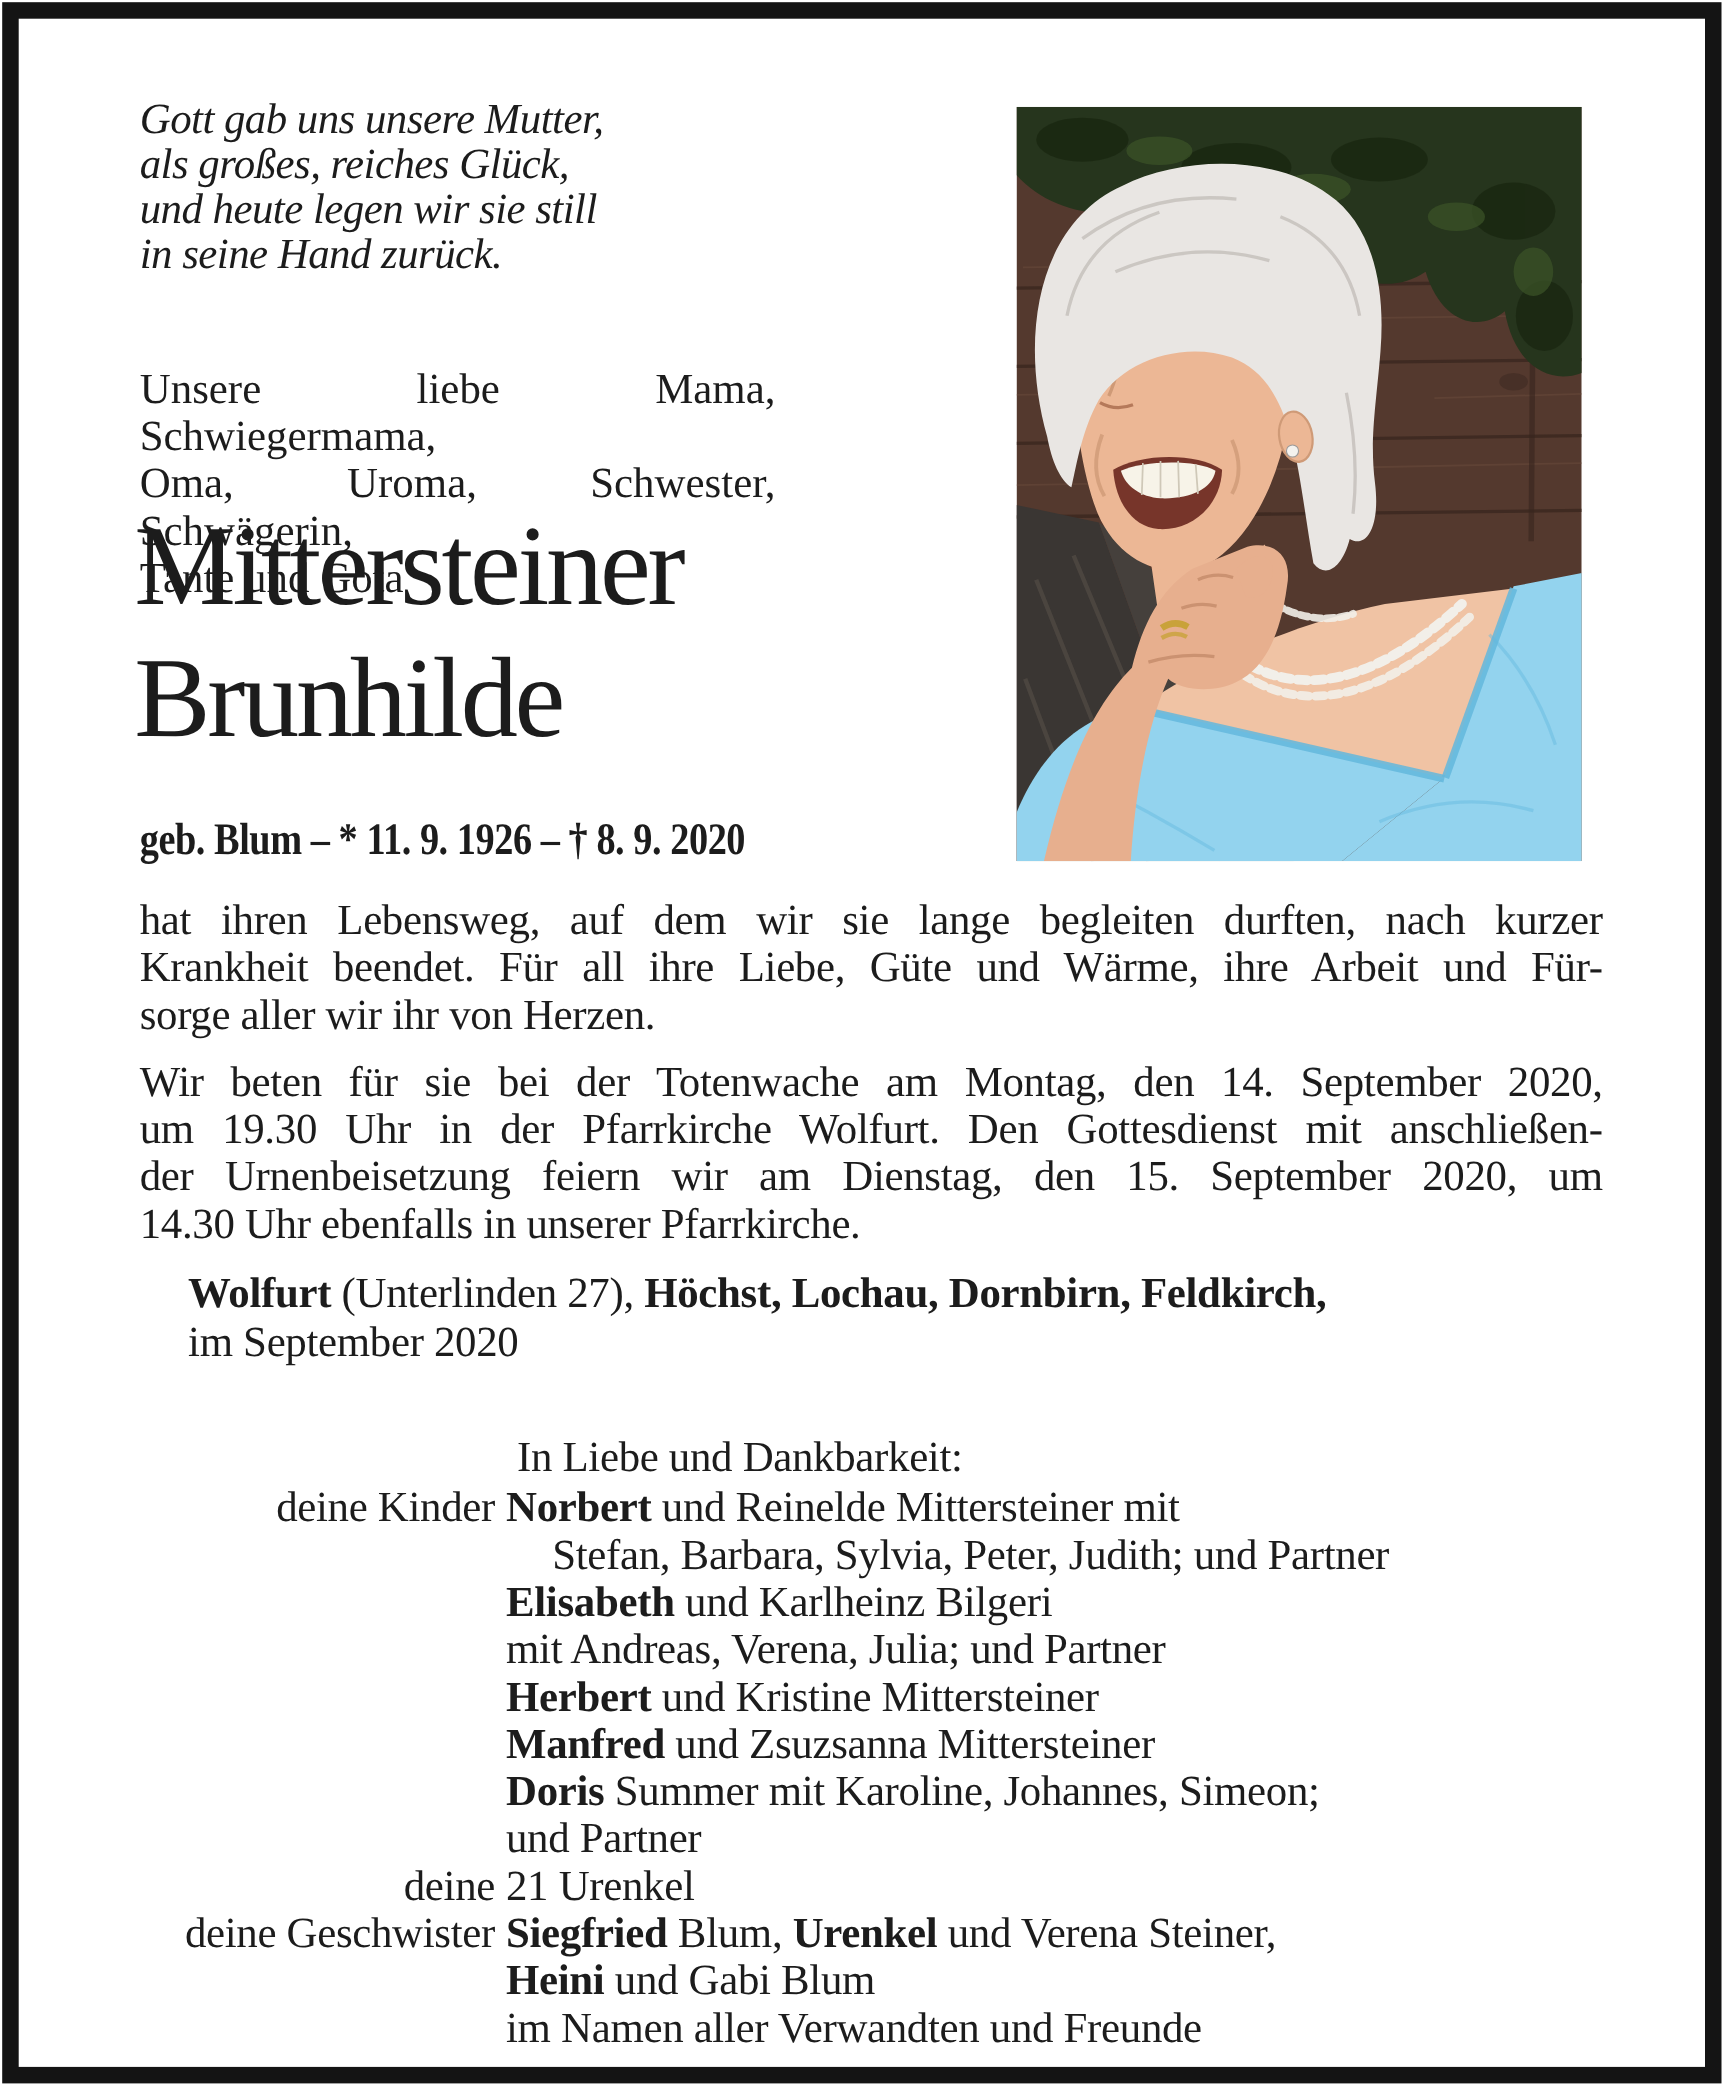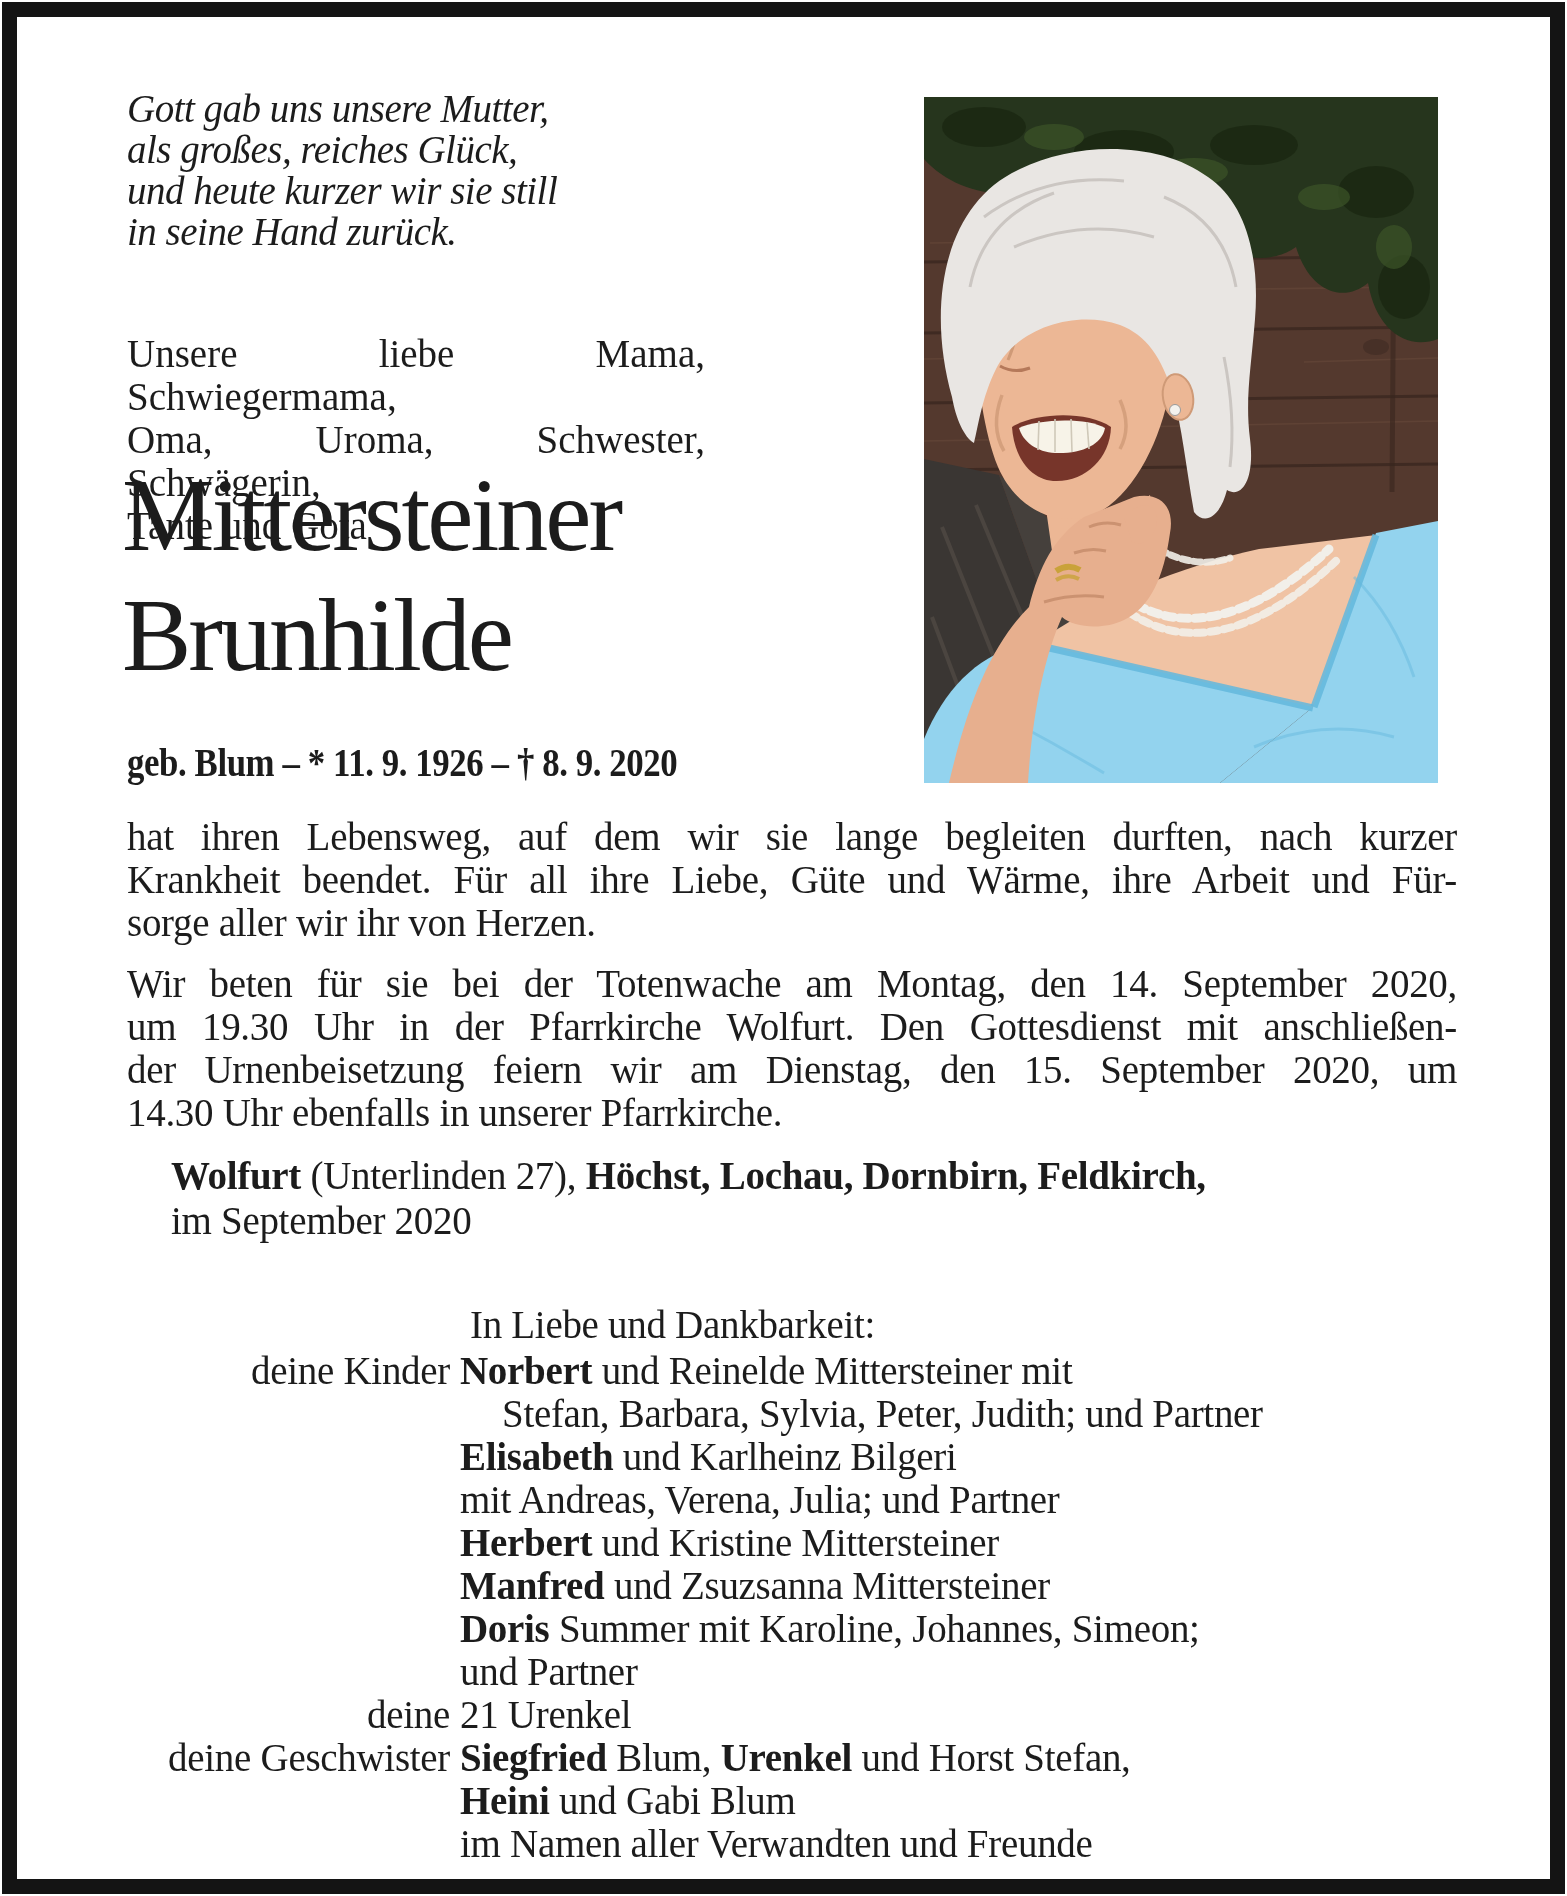--- a/index.html
+++ b/index.html
@@ -37,21 +37,21 @@
 </style>
 </head>
 <body>
 
 <div class="page">
   <div class="frame"></div>
 
   <div class="poem">
     <div>Gott gab uns unsere Mutter,</div>
     <div>als großes, reiches Glück,</div>
-    <div>und heute kurzer wir sie still</div>
+    <div>und heute legen wir sie still</div>
     <div>in seine Hand zurück.</div>
   </div>
 
   <div class="intro">
     <div class="jl">Unsere liebe Mama, Schwiegermama,</div>
     <div class="jl">Oma, Uroma, Schwester, Schwägerin,</div>
     <div>Tante und Gota</div>
   </div>
 
   <div class="name">
@@ -225,21 +225,21 @@
     <div class="crow">
       <div class="rlabel"></div>
       <div class="rbody"><span>und Partner</span></div>
     </div>
     <div class="crow">
       <div class="rlabel">deine</div>
       <div class="rbody"><span>21 Urenkel</span></div>
     </div>
     <div class="crow">
       <div class="rlabel">deine Geschwister</div>
-      <div class="rbody"><span class="b">Siegfried</span><span> Blum, </span><span class="b">Urenkel</span><span> und Horst Stefan,</span></div>
+      <div class="rbody"><span class="b">Siegfried</span><span> Blum, </span><span class="b">Urenkel</span><span> und Verena Steiner,</span></div>
     </div>
     <div class="crow">
       <div class="rlabel"></div>
       <div class="rbody"><span class="b">Heini</span><span> und Gabi Blum</span></div>
     </div>
     <div class="crow">
       <div class="rlabel"></div>
       <div class="rbody"><span>im Namen aller Verwandten und Freunde</span></div>
     </div>
   </div>

